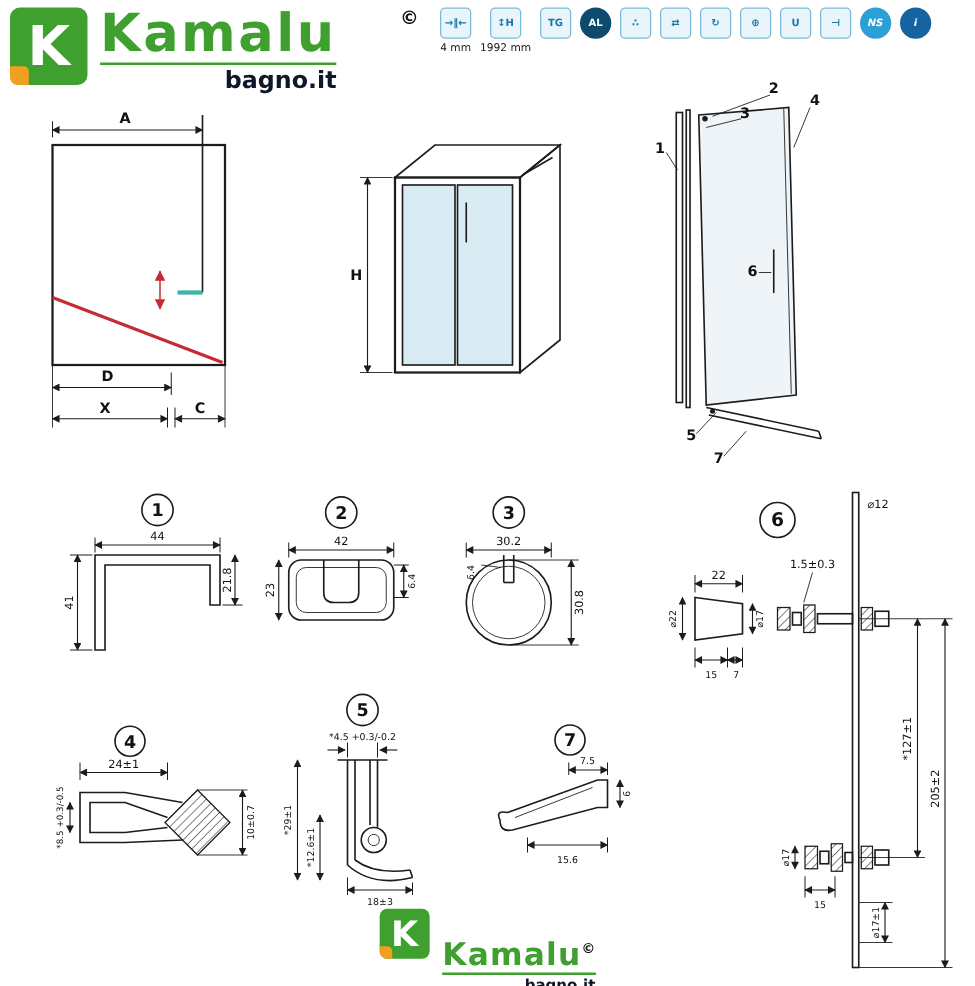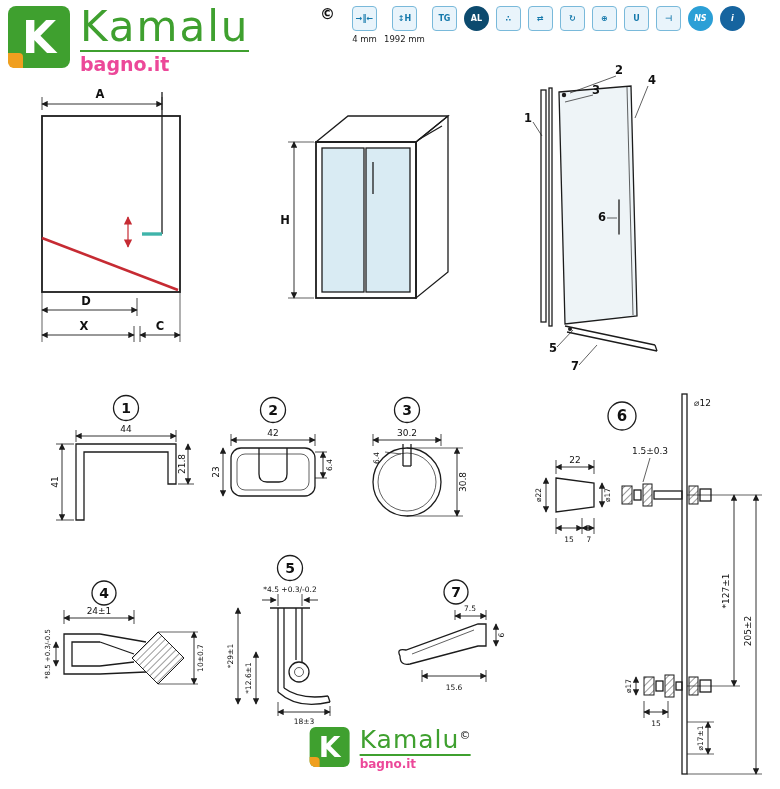--- a/index.html
+++ b/index.html
@@ -7,29 +7,29 @@
   .page { position:relative; width:780px; height:789px; background:#fff; overflow:hidden; }
 
   
   .logo { position:absolute; display:flex; gap:10px; align-items:flex-start; }
   .logo.main { left:8px; top:6px; }
   .tile { position:relative; background:#3fa02f; color:#fff; display:flex; align-items:center; justify-content:center; font-weight:bold; }
   .logo.main .tile { width:62px; height:62px; font-size:44px; border-radius:8px; }
   .tile .corner { position:absolute; left:0; bottom:0; background:#f09f1f; border-radius:0 4px 0 6px; }
   .logo.main .tile .corner { width:15px; height:15px; }
   .brandblock { display:flex; flex-direction:column; }
-  .brand { font-weight:normal; color:#3fa02f; letter-spacing:2px; line-height:1;text-align:right; }
+  .brand { font-weight:bold; color:#3fa02f; letter-spacing:2px; line-height:1;text-align:right; }
   .logo.main .brand { font-size:42px; }
   .rule { background:#3fa02f; height:2px; margin:2px 0 1px; }
-  .sub { color:#ec4899; font-weight:bold; }
+  .sub { color:#0f172a; text-align:right; font-weight:bold; }
   .logo.main .sub { font-size:19px; }
   .logo.footer { left:50%; top:727px; transform:translateX(-50%); }
   .logo.footer .tile { width:40px; height:40px; font-size:28px; border-radius:6px; }
   .logo.footer .tile .corner { width:10px; height:10px; }
-  .logo.footer .brand { font-size:25px; letter-spacing:1px; }
+  .logo.footer .brand { font-size:25px; letter-spacing:1px;margin-top:24px; }
   .logo.footer .sub { font-size:12px; }
   .brand sup { font-size:11px; color:#111; letter-spacing:0; }
   .copyright-mark { position:absolute; left:320px; top:5px; font-size:15px; font-weight:bold; color:#111; }
 
   
   .icons { position:absolute; left:352px; top:6px; display:flex; gap:7px; align-items:flex-start; }
   .icon-col { display:flex; flex-direction:column; align-items:center; gap:3px; }
   .icon { width:25px; height:25px; display:flex; align-items:center; justify-content:center;
           font-size:8px; font-weight:bold; border-radius:4px; white-space:nowrap; overflow:hidden; }
   .icon.pane { background:#e9f4fb; border:1px solid #79b9da; color:#1478ab; }

